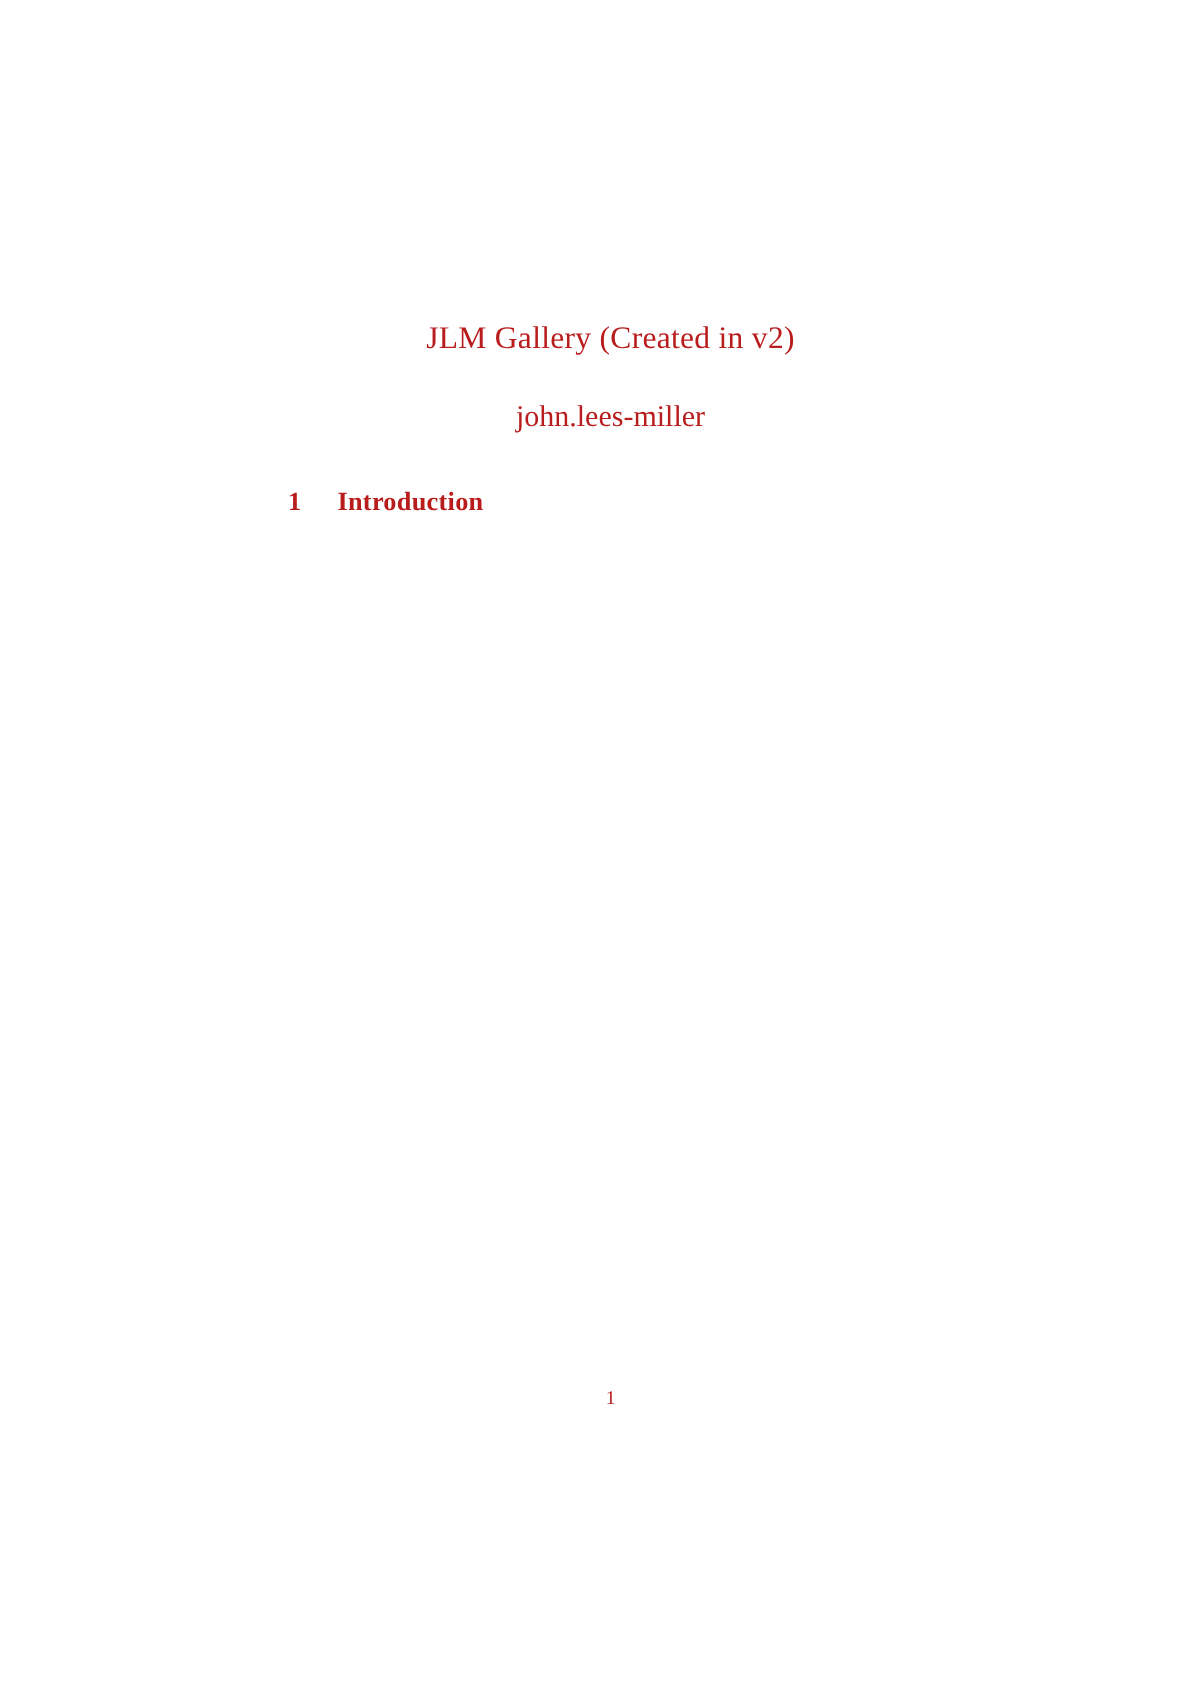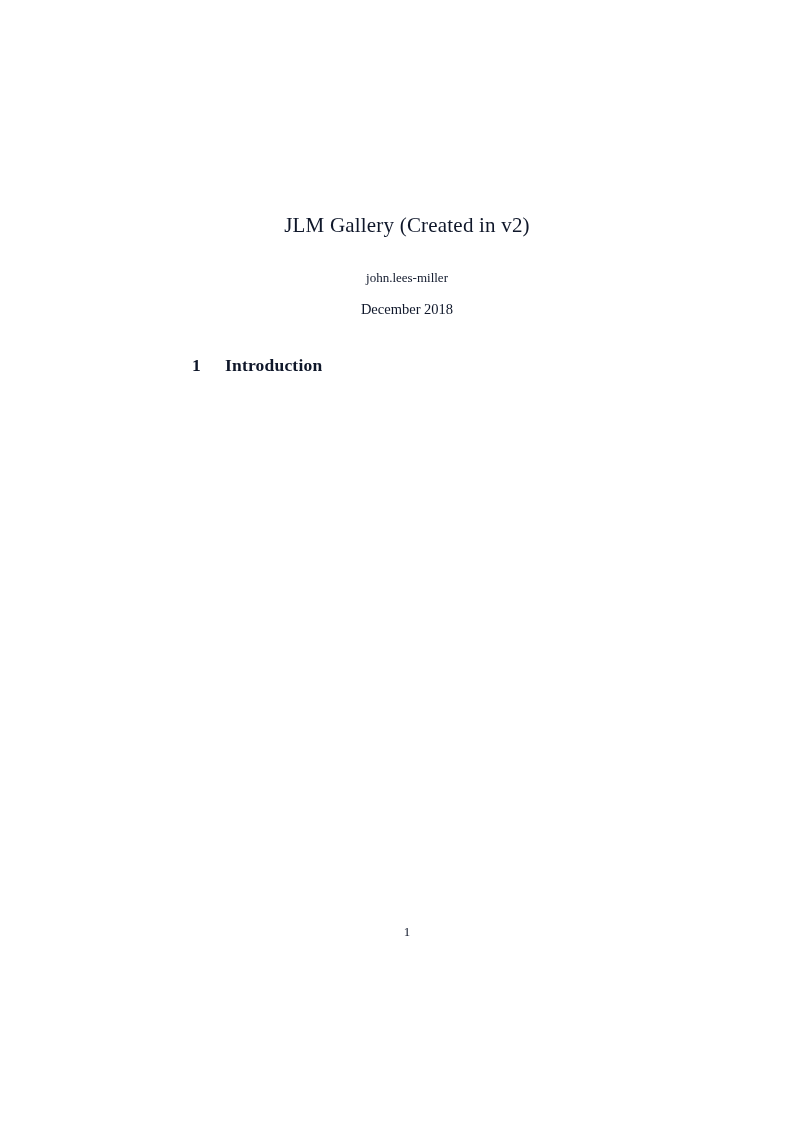--- a/index.html
+++ b/index.html
@@ -6,41 +6,41 @@
     margin: 0;
     padding: 0;
     background: #ffffff;
   }
   .page {
     position: relative;
     width: 758px;
     height: 1123px;
     background: #ffffff;
     font-family: "Liberation Serif", "DejaVu Serif", serif;
-    color: #0f172a;
+    color: #b91c1c;
     overflow: hidden;
   }
   .content {
     position: absolute;
     left: 176px;
     width: 462px;
     top: 0;
   }
   .doc-title {
     margin: 212px 0 0 0;
     text-align: center;
     font-size: 21px;
     line-height: 26px;
     font-weight: normal;
     letter-spacing: 0.2px;
   }
   .doc-author {
     margin: 31px 0 0 0;
     text-align: center;
-    font-size: 13px;
+    font-size: 20px;
     line-height: 18px;
   }
   .doc-date {
     margin: 13px 0 0 0;
     text-align: center;
     font-size: 14.5px;
     line-height: 18px;
   }
   .section-heading {
     margin: 36px 0 0 16px;
@@ -63,19 +63,18 @@
     line-height: 16px;
   }
 </style>
 </head>
 <body>
 
 <div class="page">
   <div class="content">
     <h1 class="doc-title">JLM Gallery (Created in v2)</h1>
     <div class="doc-author">john.lees-miller</div>
-    <div class="doc-date">December 2018</div>
     <h2 class="section-heading">
       <span class="section-number">1</span><span>Introduction</span>
     </h2>
   </div>
   <div class="page-number">1</div>
 </div>
 
 </body></html>

